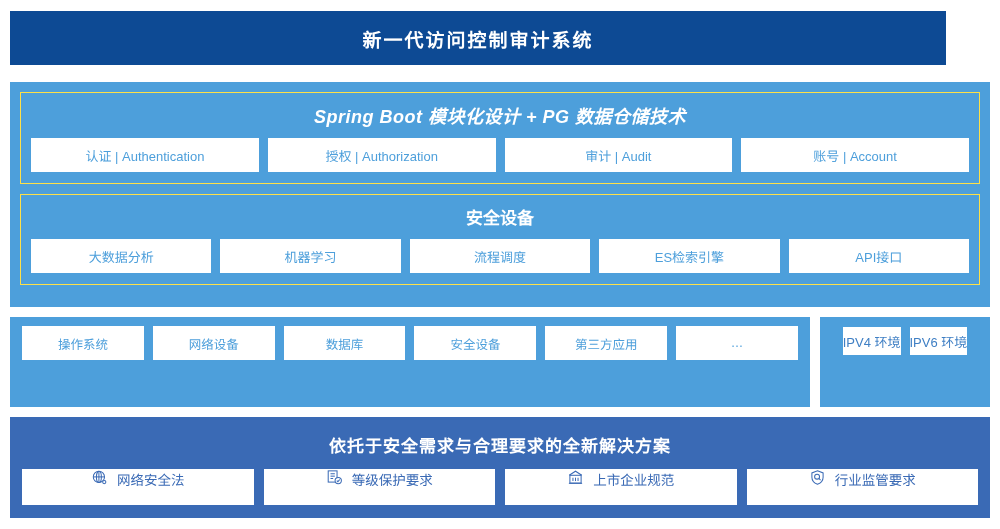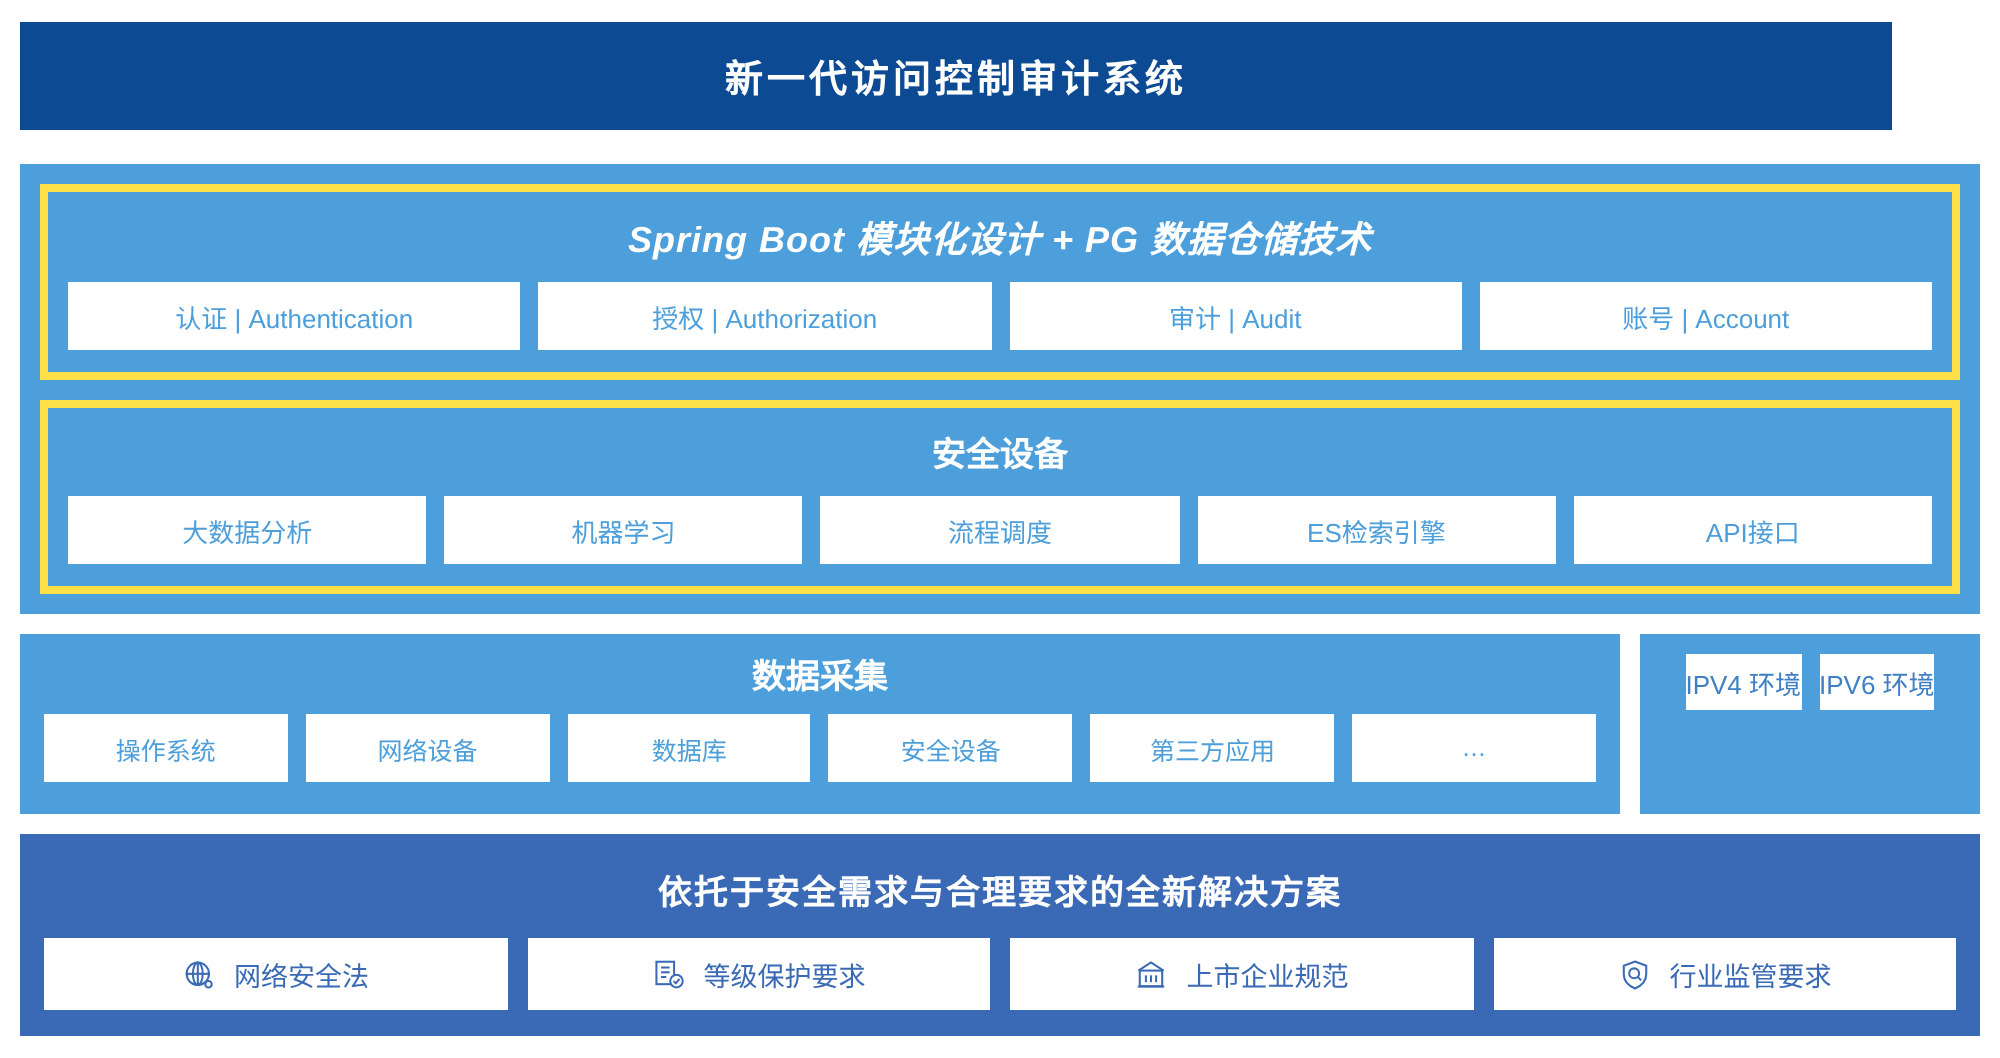--- a/index.html
+++ b/index.html
@@ -47,21 +47,21 @@
   }
   .panel-app {
     left: 10px;
     top: 82px;
     width: 980px;
     height: 225px;
     padding: 10px;
   }
   .inner-box {
     box-sizing: border-box;
-    border: 4px solid #fde047;
+    border: 1px solid #fde047;
     background: #4d9fdb;
     padding: 9px 10px 11px 10px;
   }
   .inner-box + .inner-box {
     margin-top: 10px;
   }
   .inner-title {
     text-align: center;
     color: #ffffff;
     font-size: 17px;
@@ -154,21 +154,20 @@
   }
   .solution-row {
     display: flex;
     gap: 10px;
   }
   .sol-chip {
     flex: 1 1 0;
     background: #ffffff;
     height: 36px;
     display: flex;
-    align-items: center;
     justify-content: center;
     gap: 9px;
     color: #3a6ab5;
     font-size: 13.5px;
     white-space: nowrap;
   }
   .sol-chip .ico {
     display: inline-flex;
     align-items: center;
     justify-content: center;
@@ -211,21 +210,20 @@
         <div class="chip">ES检索引擎</div>
         <div class="chip">API接口</div>
       </div>
     </div>
 
   </div>
 
   <div class="collect-wrap">
 
     <div class="collect-main">
-      <div class="inner-title">数据采集</div>
       <div class="chip-row">
         <div class="chip small">操作系统</div>
         <div class="chip small">网络设备</div>
         <div class="chip small">数据库</div>
         <div class="chip small">安全设备</div>
         <div class="chip small">第三方应用</div>
         <div class="chip small">…</div>
       </div>
     </div>
 

